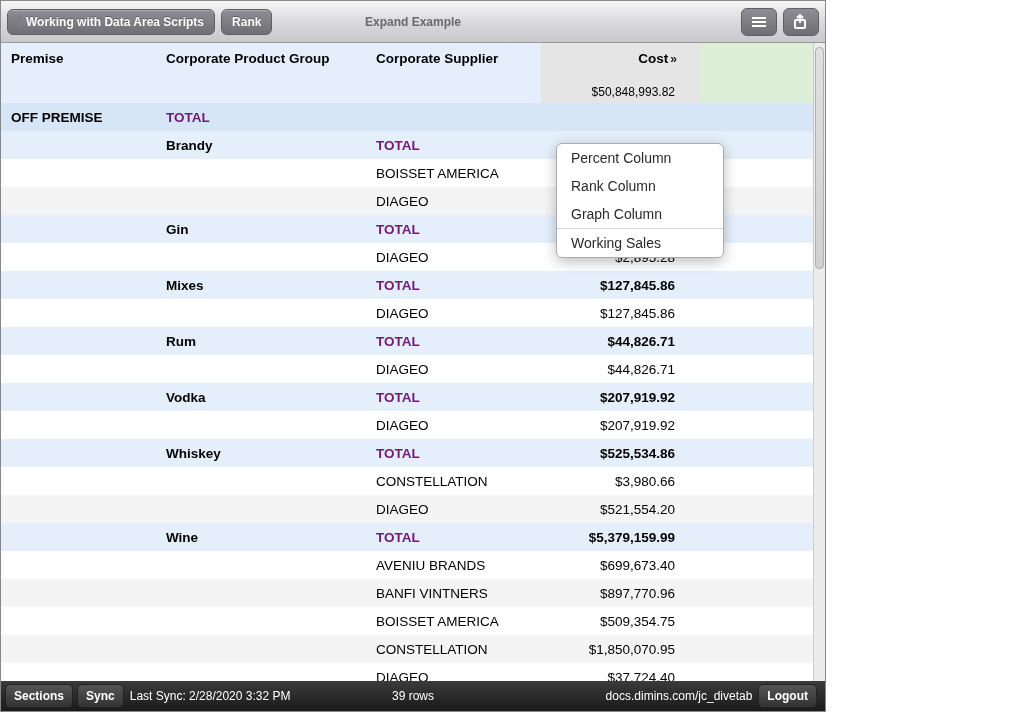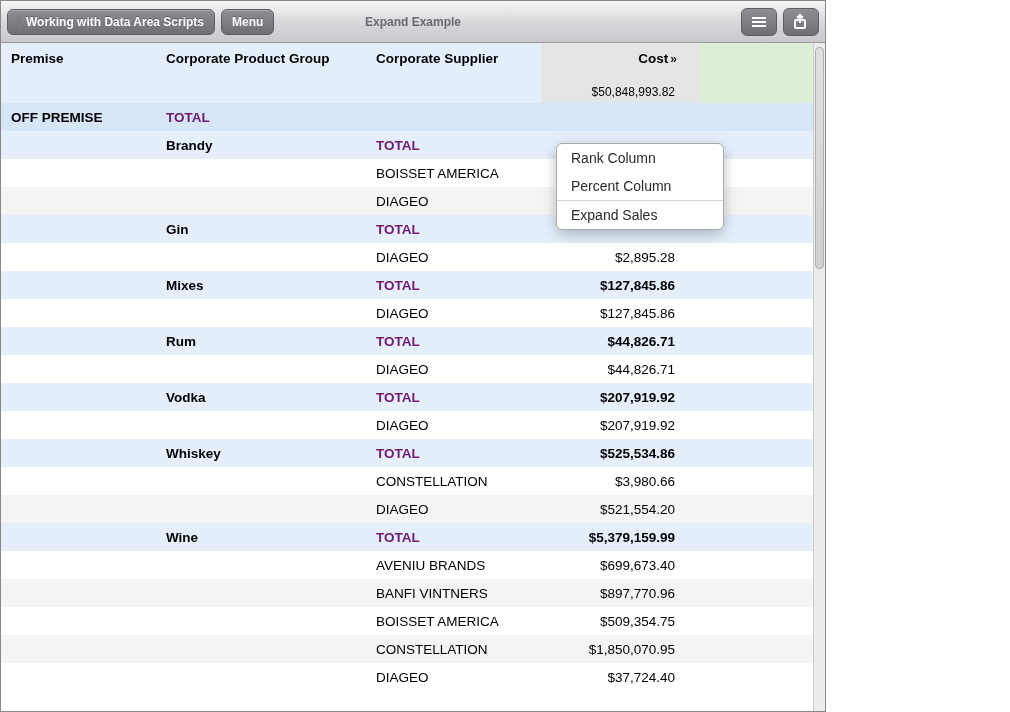--- a/index.html
+++ b/index.html
@@ -82,21 +82,21 @@
   .f-right { margin-left:auto; display:flex; align-items:center; }
   .f-url { font-weight:normal; margin-right:6px; }
 </style>
 </head>
 <body>
 
 <div class="app">
 
   <div class="header">
     <div class="hbtn back-btn">Working with Data Area Scripts</div>
-    <div class="hbtn">Menu</div>
+    <div class="hbtn">Rank</div>
     <div class="header-title">Expand Example</div>
     <div class="header-right">
       <div class="iconbtn">
         <svg width="18" height="14" viewBox="0 0 18 14" stroke="#fff" stroke-width="2">
             <line x1="2" y1="3" x2="16" y2="3"></line>
             <line x1="2" y1="7" x2="16" y2="7"></line>
             <line x1="2" y1="11" x2="16" y2="11"></line>
           </svg>
       </div>
       <div class="iconbtn">
@@ -279,21 +279,32 @@
               <td class="">DIAGEO</td>
               <td class="num">$37,724.40</td>
               <td></td>
             </tr>
           </tbody>
       </table>
     </div>
     <div class="vscroll"></div>
 
     <div class="ctx">
+      <div class="item">Percent Column</div>
       <div class="item">Rank Column</div>
-      <div class="item">Percent Column</div>
+      <div class="item">Graph Column</div>
       <div class="sep"></div>
-      <div class="item">Expand Sales</div>
+      <div class="item">Working Sales</div>
     </div>
   </div>
 
+  <div class="footer" style="position:relative;">
+    <div class="fbtn">Sections</div>
+    <div class="fbtn">Sync</div>
+    <div class="f-sync">Last Sync: 2/28/2020 3:32 PM</div>
+    <div class="f-rows">39 rows</div>
+    <div class="f-right">
+      <div class="f-url">docs.dimins.com/jc_divetab</div>
+      <div class="fbtn">Logout</div>
+    </div>
+  </div>
 
 </div>
 
 </body></html>

